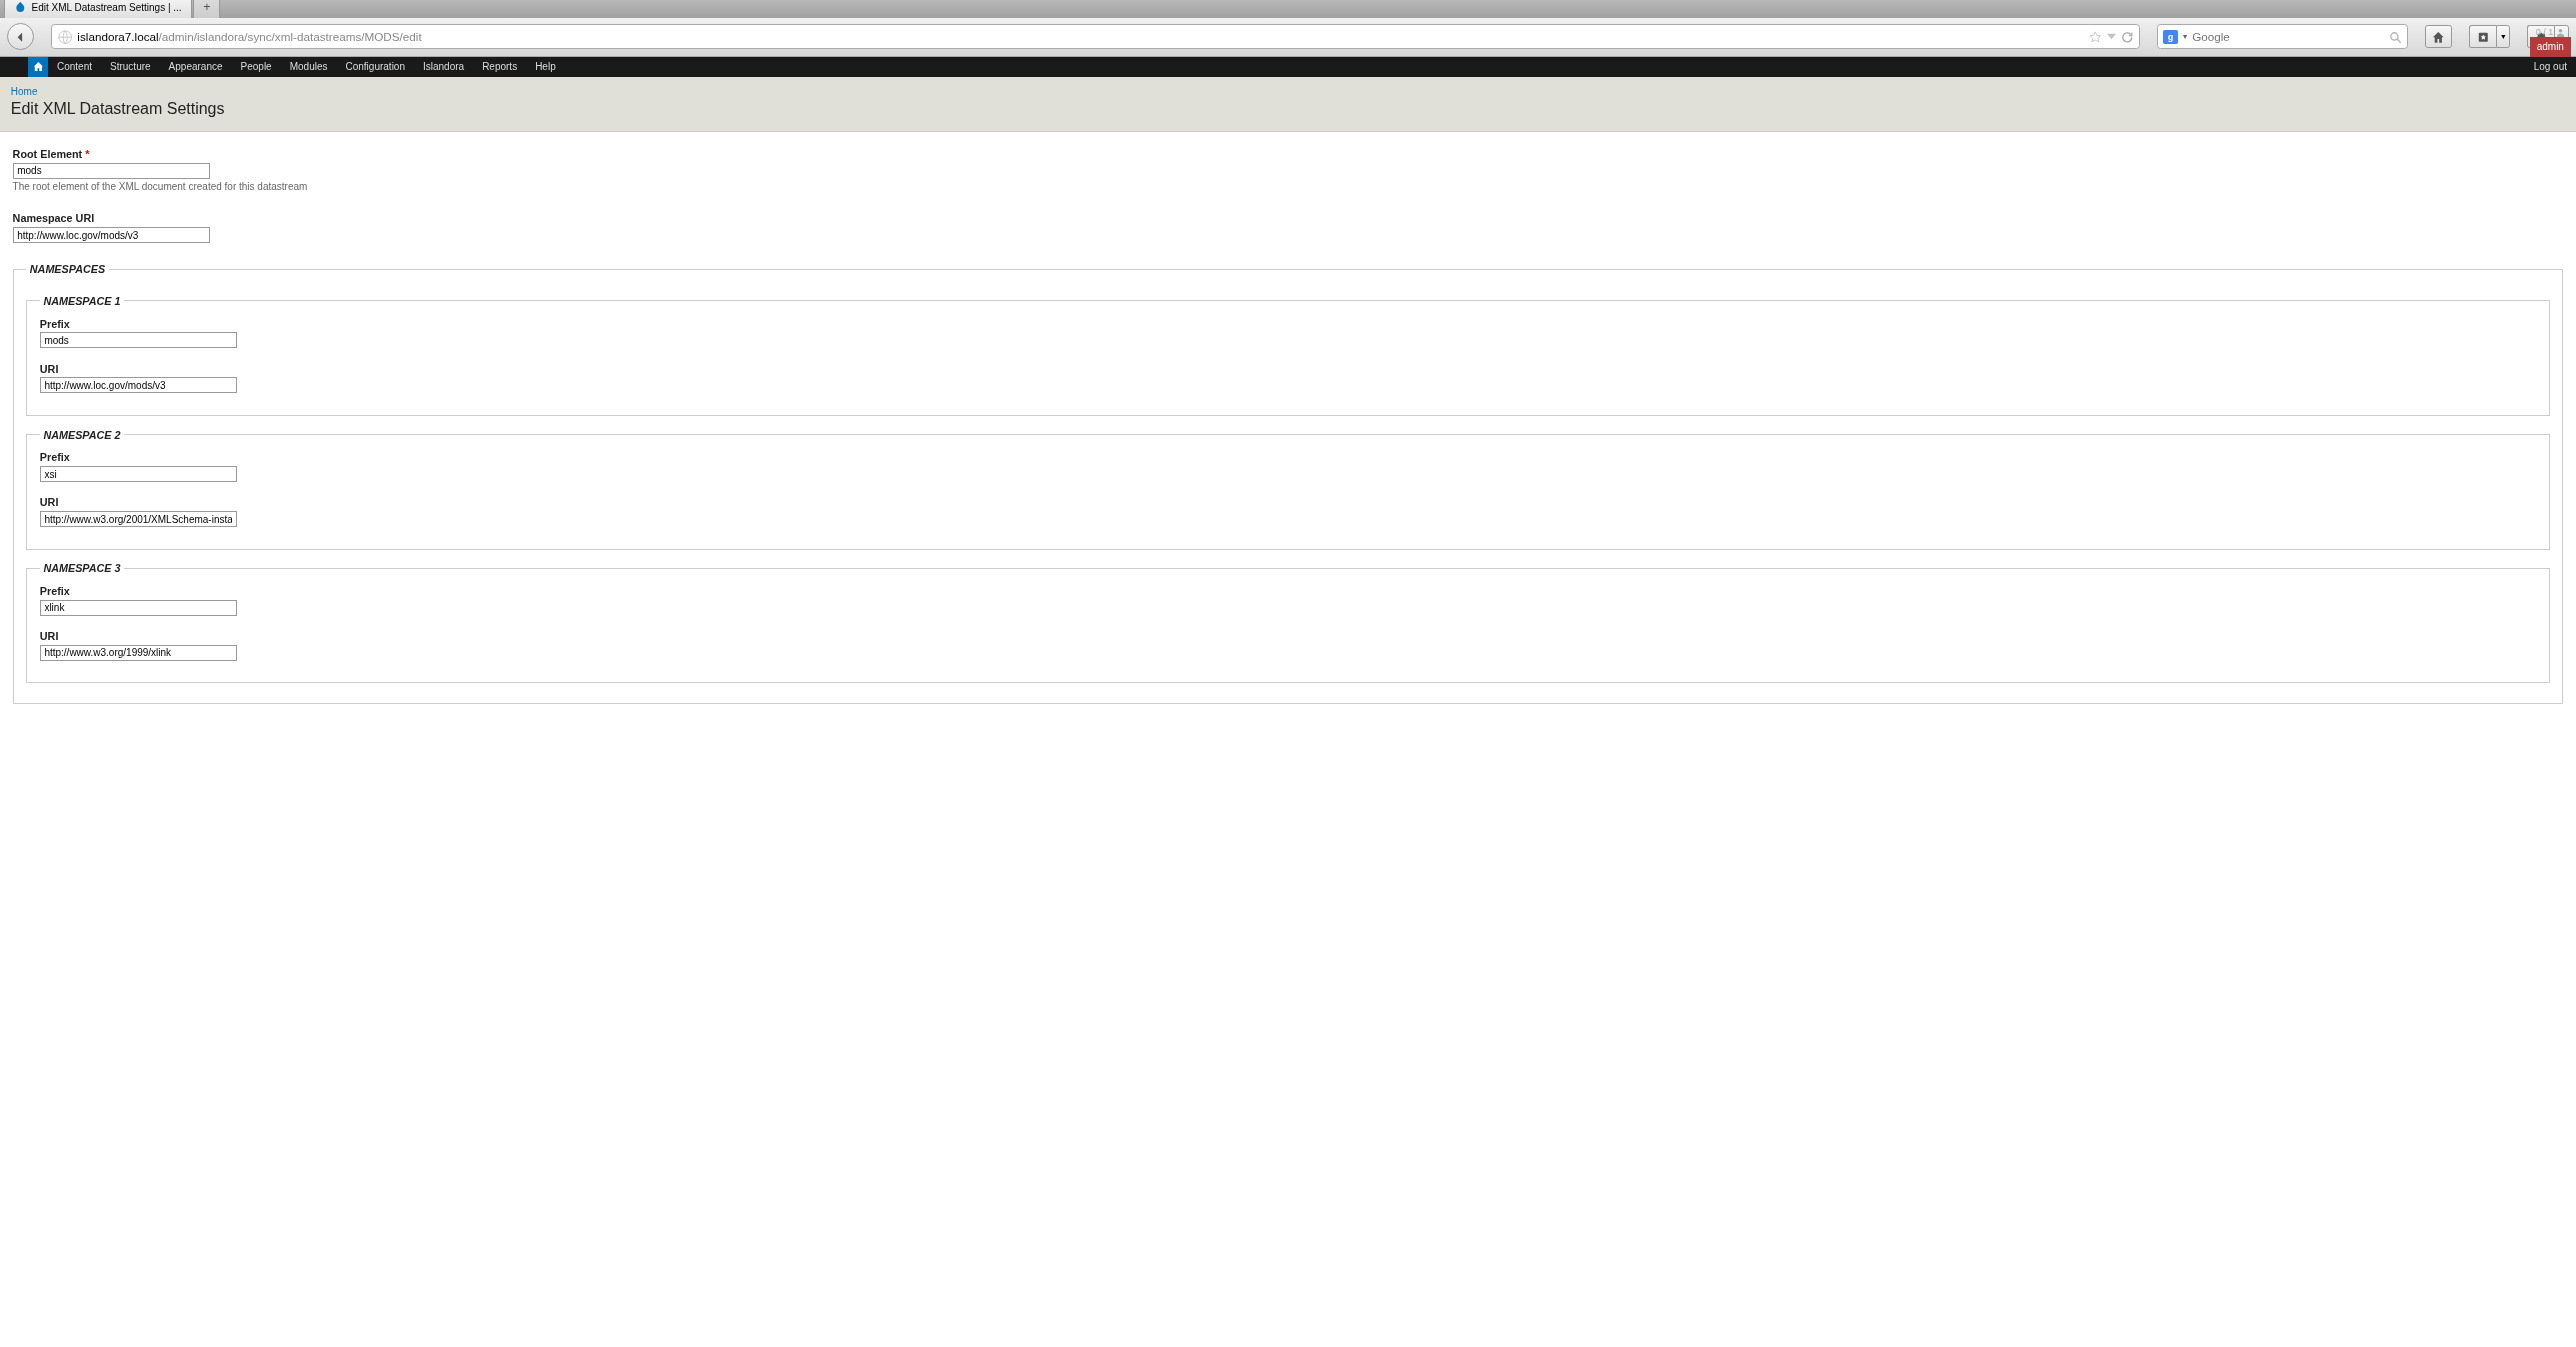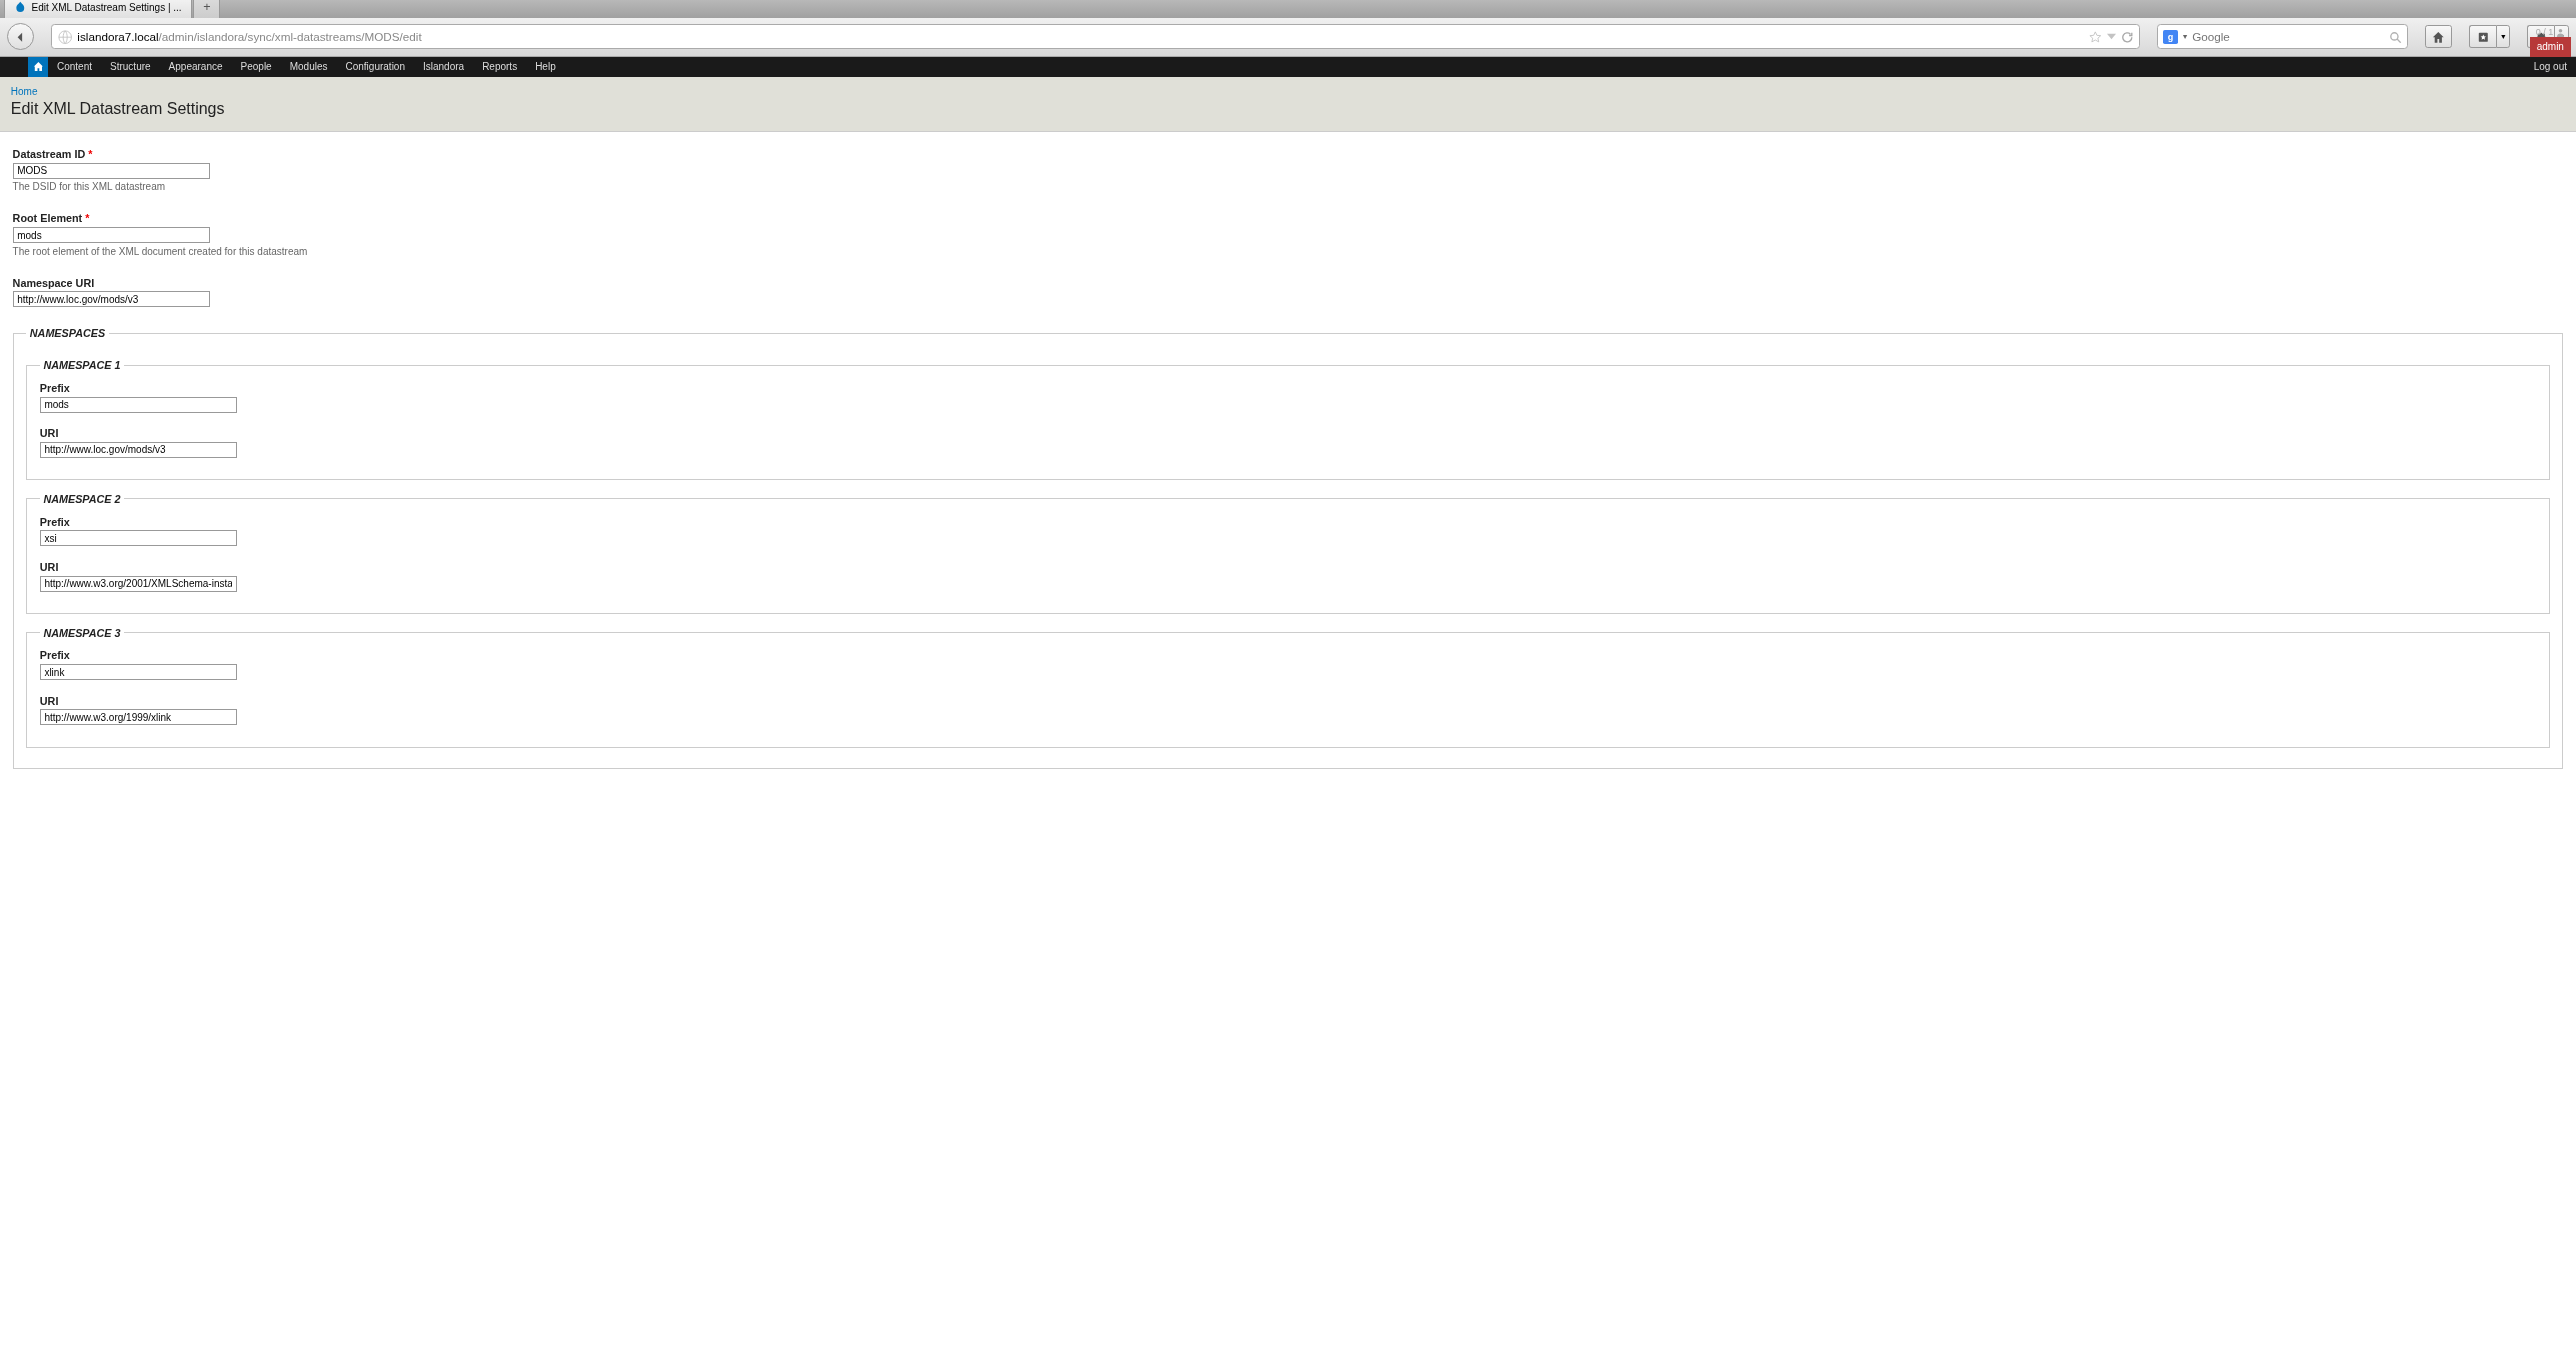--- a/index.html
+++ b/index.html
@@ -173,25 +173,20 @@
 
 <div class="page-header">
   <div class="breadcrumb">
     <a>Home</a>
   </div>
   <h1 class="page-title">Edit XML Datastream Settings</h1>
 </div>
 
 <div class="content">
 
-  <div class="form-item">
-    <label><span>Datastream ID</span> <span class="required">*</span></label>
-    <input type="text" value="MODS" style="">
-    <div class="description">The DSID for this XML datastream</div>
-  </div>
 
   <div class="form-item">
     <label><span>Root Element</span> <span class="required">*</span></label>
     <input type="text" value="mods" style="">
     <div class="description">The root element of the XML document created for this datastream</div>
   </div>
 
   <div class="form-item">
     <label>Namespace URI</label>
     <input type="text" value="http://www.loc.gov/mods/v3" style="">

